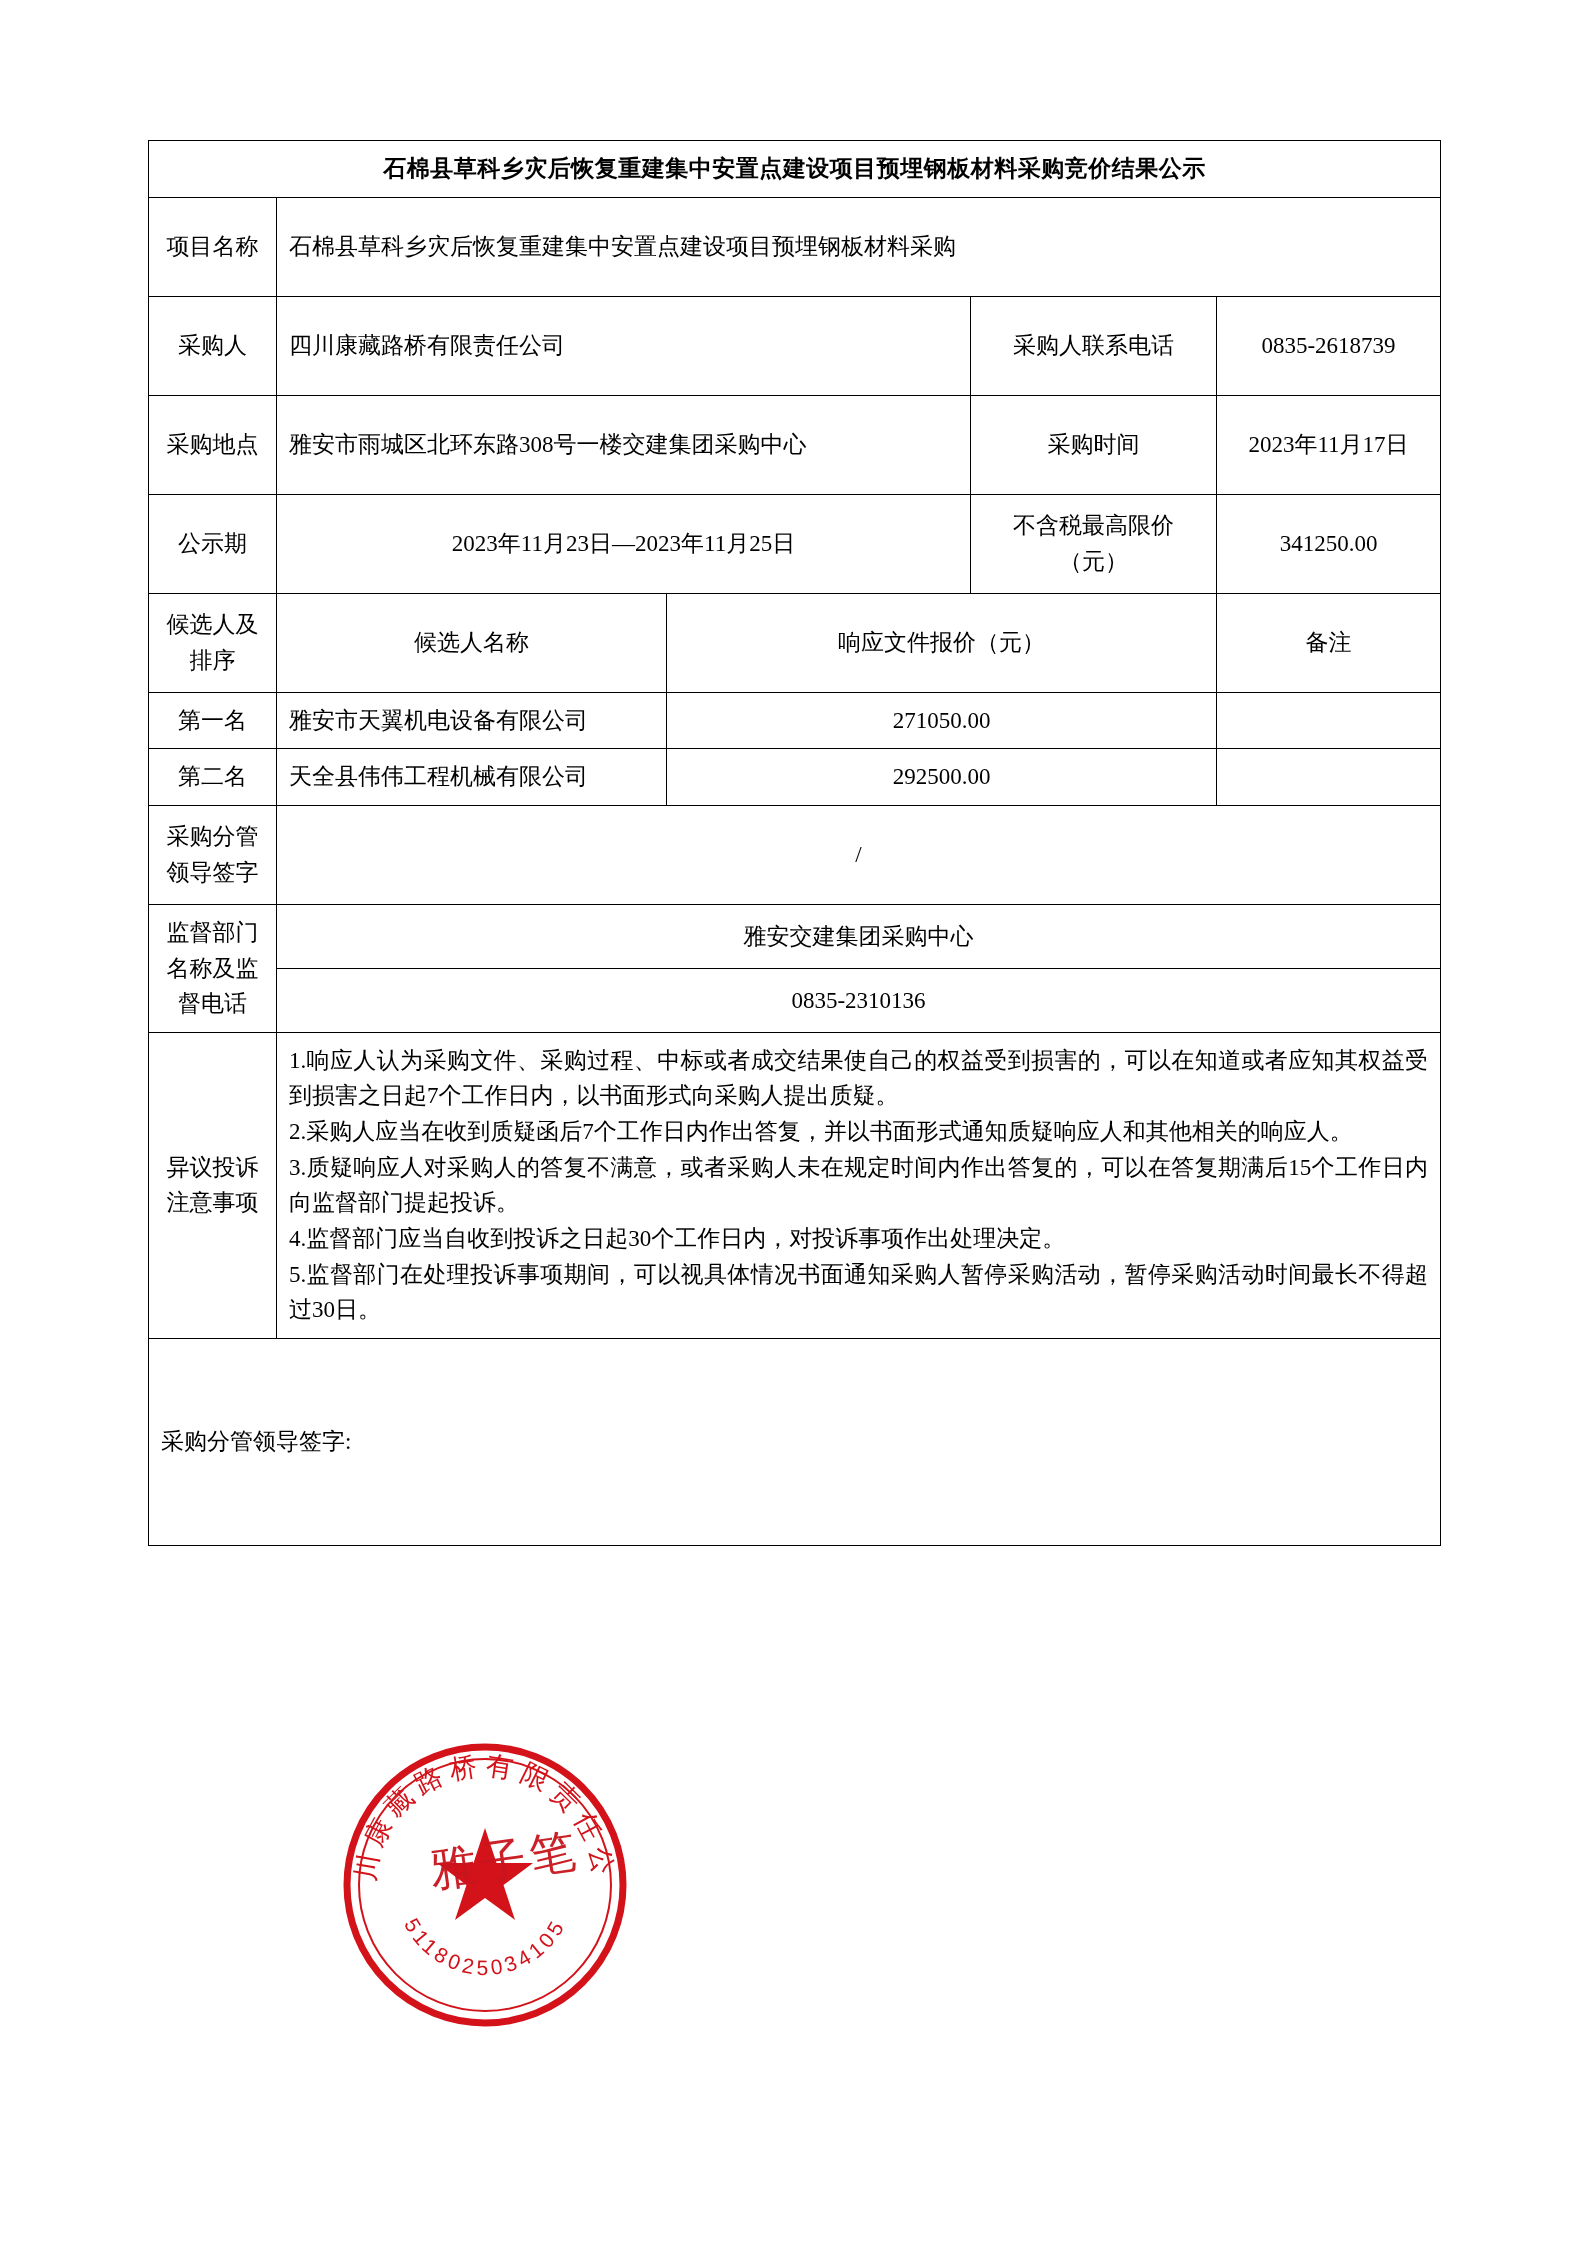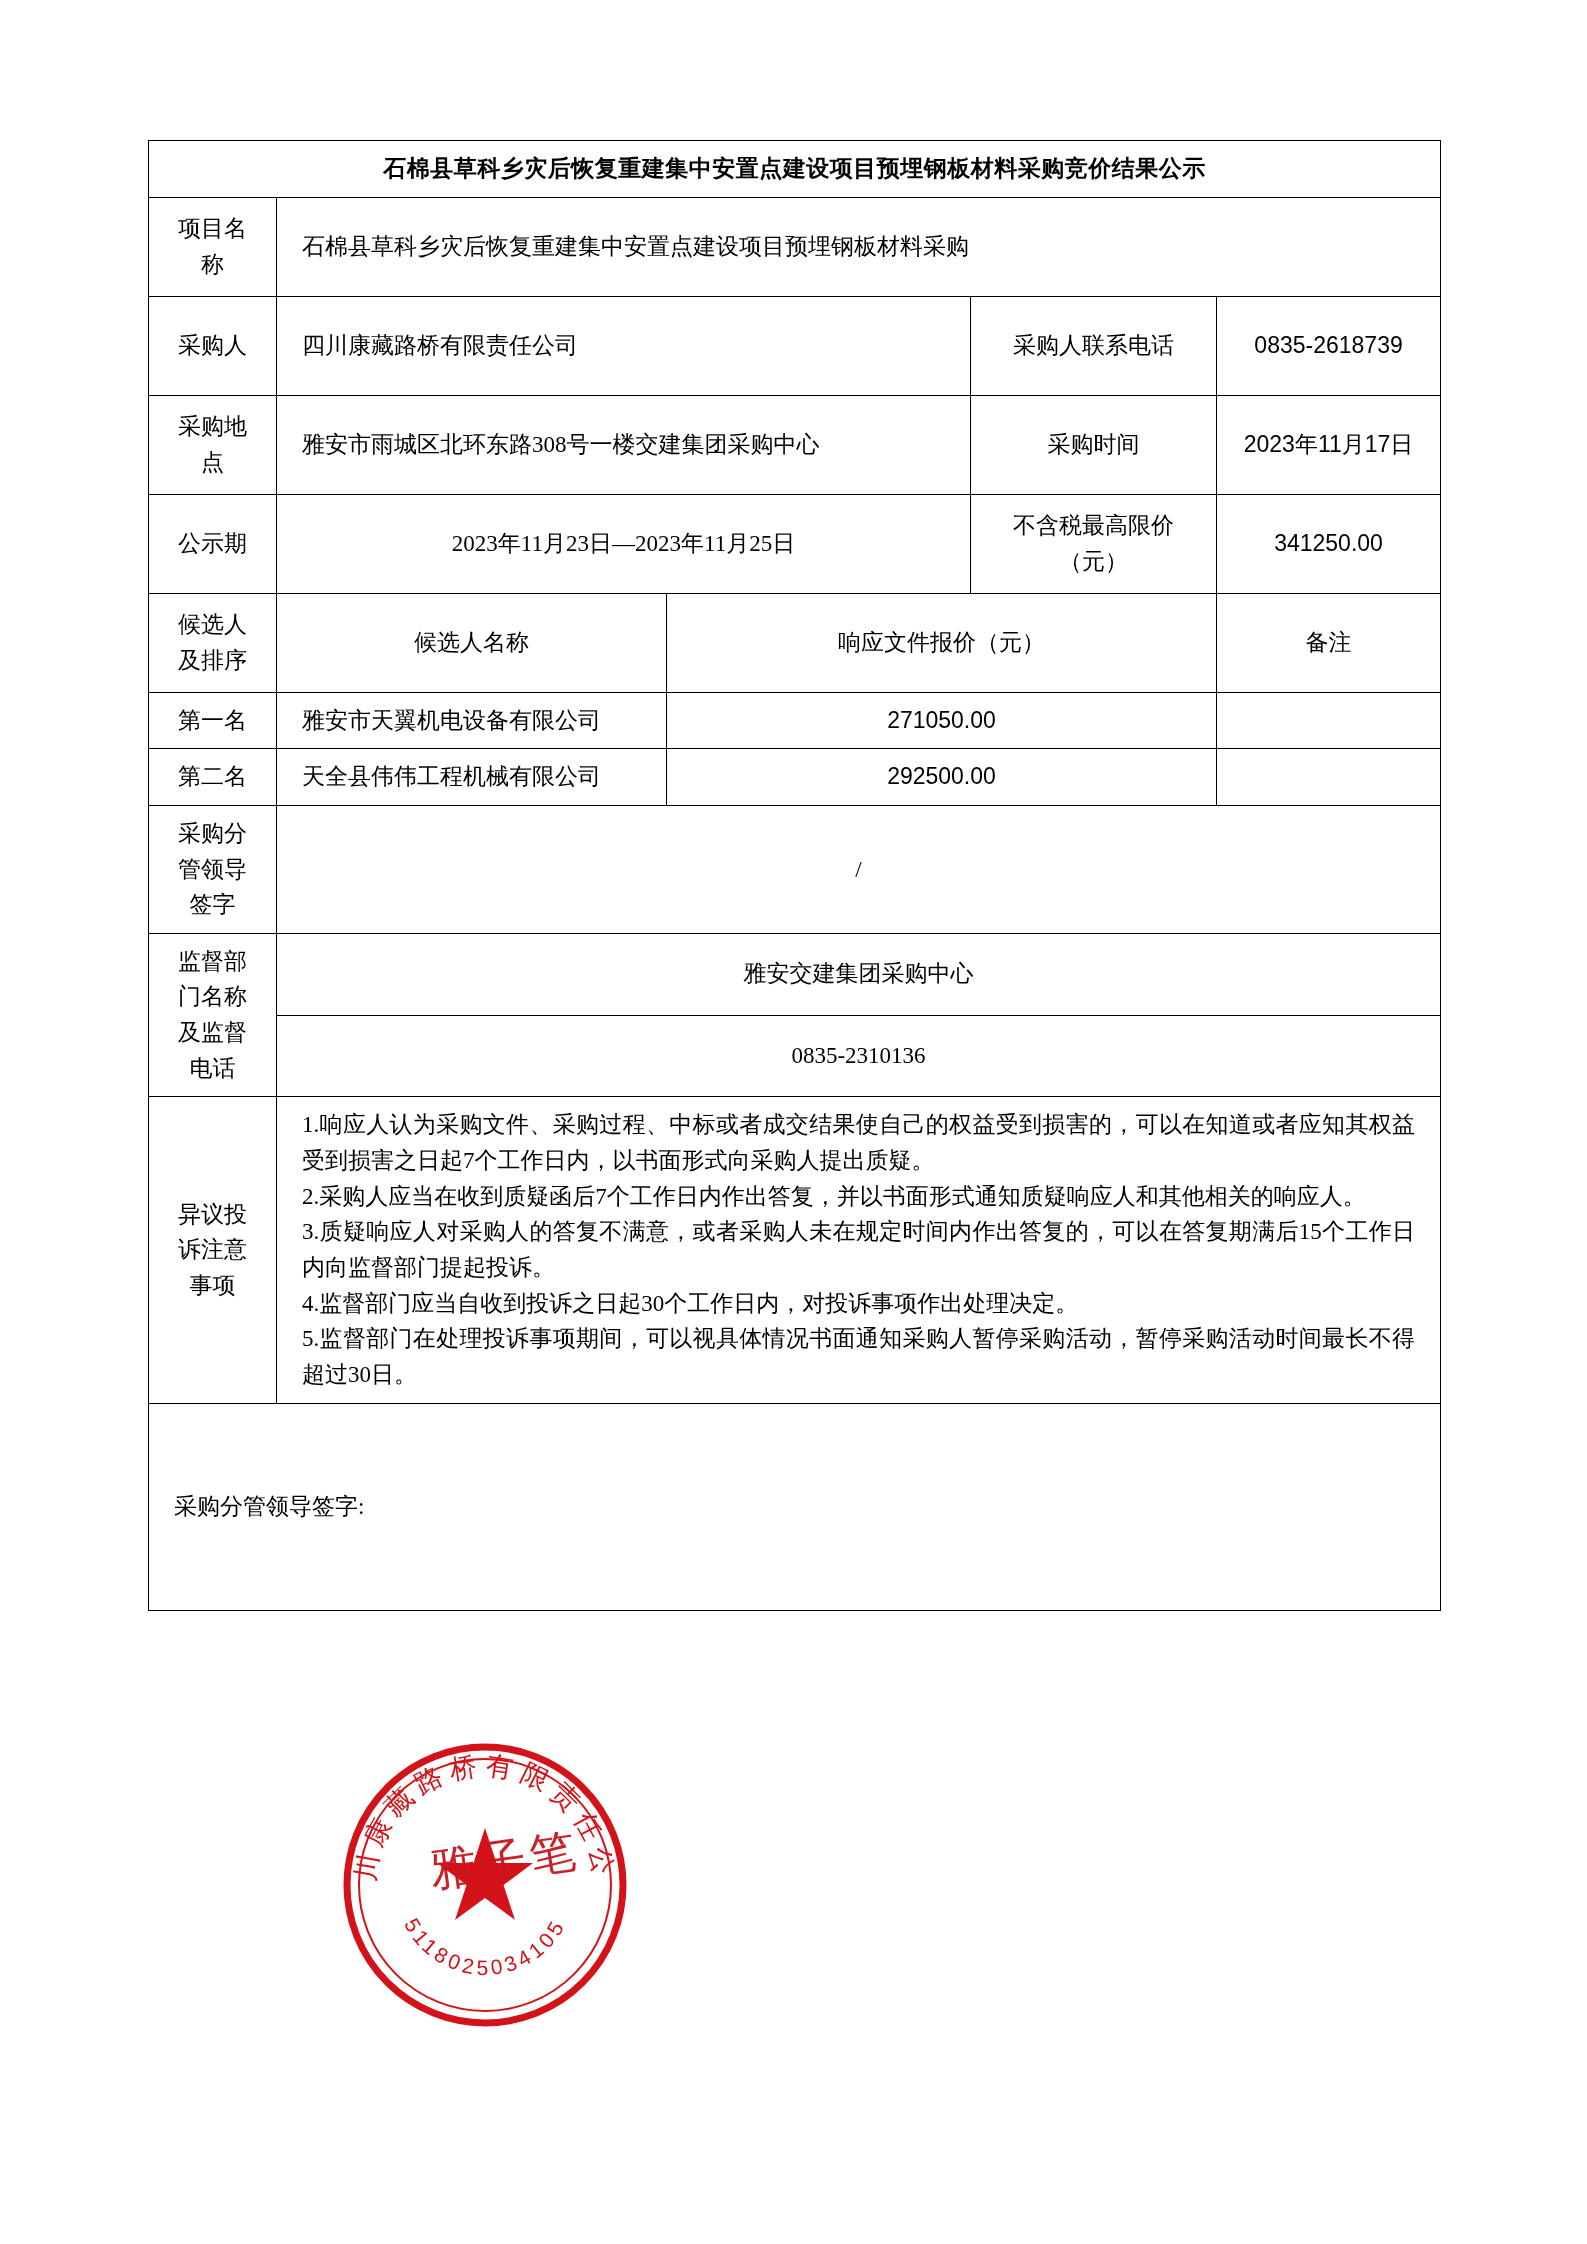--- a/index.html
+++ b/index.html
@@ -21,21 +21,21 @@
     top: 140px;
     width: 1292px;
   }
   table.doc {
     width: 1292px;
     border-collapse: collapse;
     table-layout: fixed;
   }
   table.doc td {
     border: 1.5px solid #000000;
-    padding: 10px 25px;
+    padding: 10px 12px;
     vertical-align: middle;
     font-size: 23px;
     line-height: 1.55;
   }
   .title-cell {
     text-align: center;
     font-family: "Liberation Sans", "DejaVu Sans", sans-serif;
     font-weight: bold;
     font-size: 33px;
     line-height: 1.5;
@@ -63,21 +63,21 @@
   .tall {
     height: 78px;
     margin-top: 25px;
   }
   .rank {
     text-align: center;
     font-size: 23px;
   }
   .num {
     text-align: center;
-    font-family: Liberation Sans, sans-serif;
+    font-family: Liberation Serif, serif;
     font-size: 23px;
   }
   .notes {
     font-size: 23px;
     line-height: 1.62;
     text-align: justify;
     padding: 16px 20px 20px 16px;
   }
   .notes p {
     margin: 0;

